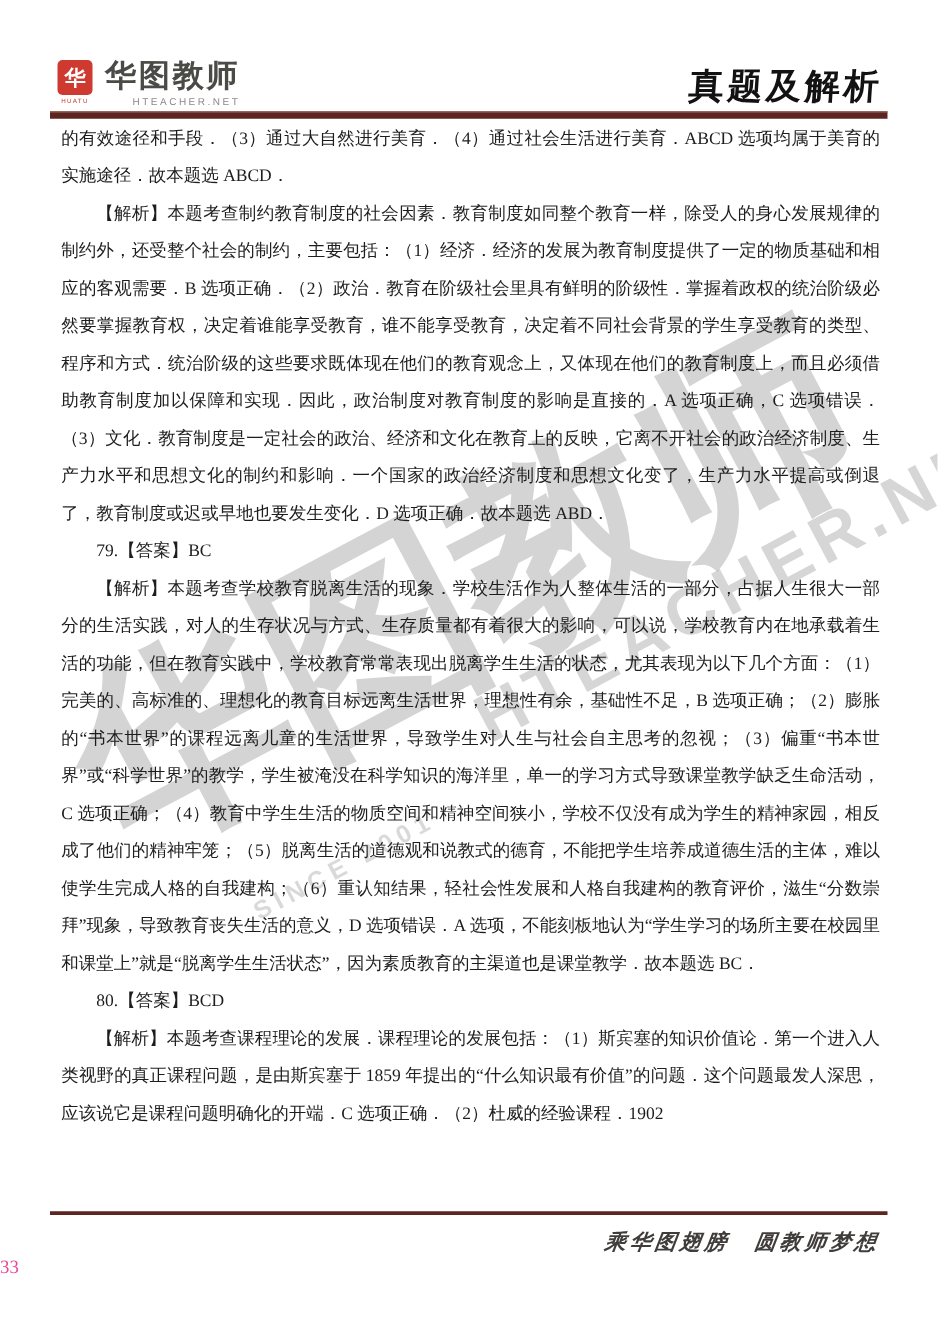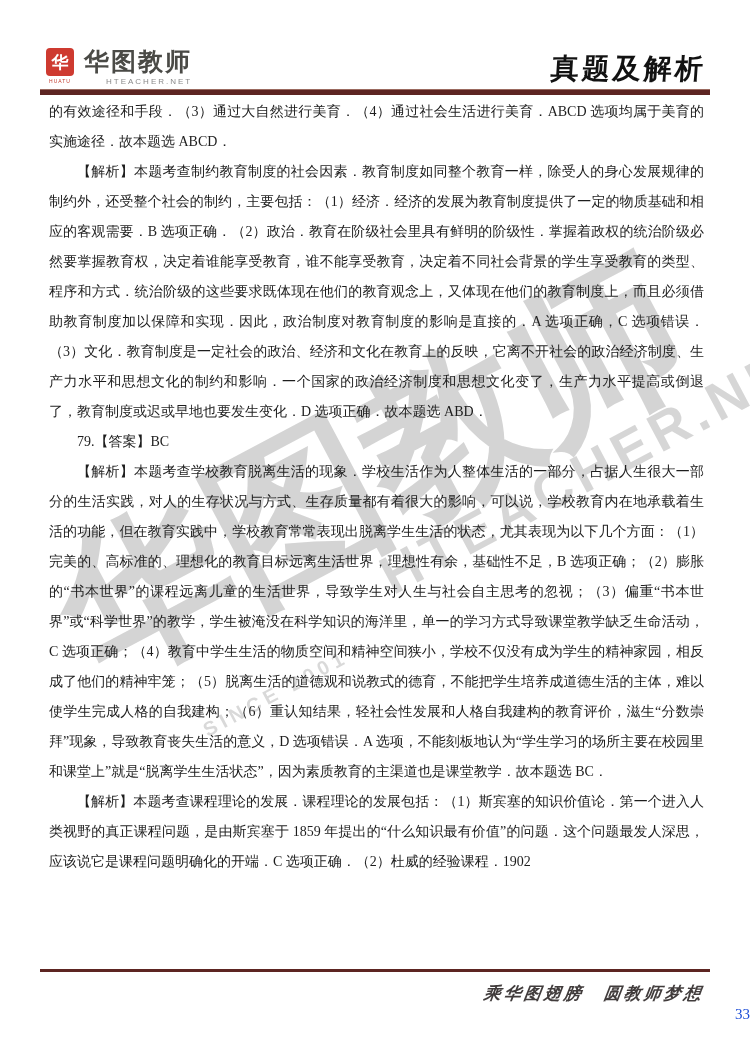--- a/index.html
+++ b/index.html
@@ -80,21 +80,21 @@
     position:absolute; left:40px; right:40px; top:969px; height:3px;
     background:#5d2522; z-index:3;
   }
   .footer-slogan {
     position:absolute; right:46px; top:982px; z-index:3;
     font-size:17px; font-weight:bold; font-style:italic;
     color:#413c3c; letter-spacing:3px; transform:skewX(-8deg);
   }
   .page-number {
     position:absolute; left:0; top:1006px; width:100%; z-index:3;
-    text-align:right; font-size:15px; color:#1d4ed8;
+    text-align:left; font-size:15px; color:#ec4899;
   }
 </style>
 </head>
 <body>
 
 <div class="header">
   <div class="logo">
     <div class="logo-mark-wrap">
       <div class="logo-mark">
         <span>华</span>
@@ -114,18 +114,19 @@
   <div class="wm-cjk">华图教师</div>
   <div class="wm-latin">HTEACHER.NET</div>
   <div class="wm-since">SINCE 2001</div>
 </div>
 
 <div class="body-text">
     <p class="para">的有效途径和手段．（3）通过大自然进行美育．（4）通过社会生活进行美育．ABCD 选项均属于美育的实施途径．故本题选 ABCD．</p>
     <p class="para indent">【解析】本题考查制约教育制度的社会因素．教育制度如同整个教育一样，除受人的身心发展规律的制约外，还受整个社会的制约，主要包括：（1）经济．经济的发展为教育制度提供了一定的物质基础和相应的客观需要．B 选项正确．（2）政治．教育在阶级社会里具有鲜明的阶级性．掌握着政权的统治阶级必然要掌握教育权，决定着谁能享受教育，谁不能享受教育，决定着不同社会背景的学生享受教育的类型、程序和方式．统治阶级的这些要求既体现在他们的教育观念上，又体现在他们的教育制度上，而且必须借助教育制度加以保障和实现．因此，政治制度对教育制度的影响是直接的．A 选项正确，C 选项错误．（3）文化．教育制度是一定社会的政治、经济和文化在教育上的反映，它离不开社会的政治经济制度、生产力水平和思想文化的制约和影响．一个国家的政治经济制度和思想文化变了，生产力水平提高或倒退了，教育制度或迟或早地也要发生变化．D 选项正确．故本题选 ABD．</p>
     <p class="para indent">79.【答案】BC</p>
     <p class="para indent">【解析】本题考查学校教育脱离生活的现象．学校生活作为人整体生活的一部分，占据人生很大一部分的生活实践，对人的生存状况与方式、生存质量都有着很大的影响，可以说，学校教育内在地承载着生活的功能，但在教育实践中，学校教育常常表现出脱离学生生活的状态，尤其表现为以下几个方面：（1）完美的、高标准的、理想化的教育目标远离生活世界，理想性有余，基础性不足，B 选项正确；（2）膨胀的“书本世界”的课程远离儿童的生活世界，导致学生对人生与社会自主思考的忽视；（3）偏重“书本世界”或“科学世界”的教学，学生被淹没在科学知识的海洋里，单一的学习方式导致课堂教学缺乏生命活动，C 选项正确；（4）教育中学生生活的物质空间和精神空间狭小，学校不仅没有成为学生的精神家园，相反成了他们的精神牢笼；（5）脱离生活的道德观和说教式的德育，不能把学生培养成道德生活的主体，难以使学生完成人格的自我建构；（6）重认知结果，轻社会性发展和人格自我建构的教育评价，滋生“分数崇拜”现象，导致教育丧失生活的意义，D 选项错误．A 选项，不能刻板地认为“学生学习的场所主要在校园里和课堂上”就是“脱离学生生活状态”，因为素质教育的主渠道也是课堂教学．故本题选 BC．</p>
+    <p class="para indent">80.【答案】BCD</p>
     <p class="para indent">【解析】本题考查课程理论的发展．课程理论的发展包括：（1）斯宾塞的知识价值论．第一个进入人类视野的真正课程问题，是由斯宾塞于 1859 年提出的“什么知识最有价值”的问题．这个问题最发人深思，应该说它是课程问题明确化的开端．C 选项正确．（2）杜威的经验课程．1902</p>
   </div>
 
 <div class="rule-bottom"></div>
 <div class="footer-slogan">乘华图翅膀　圆教师梦想</div>
 <div class="page-number">33</div>
 
 </body></html>

